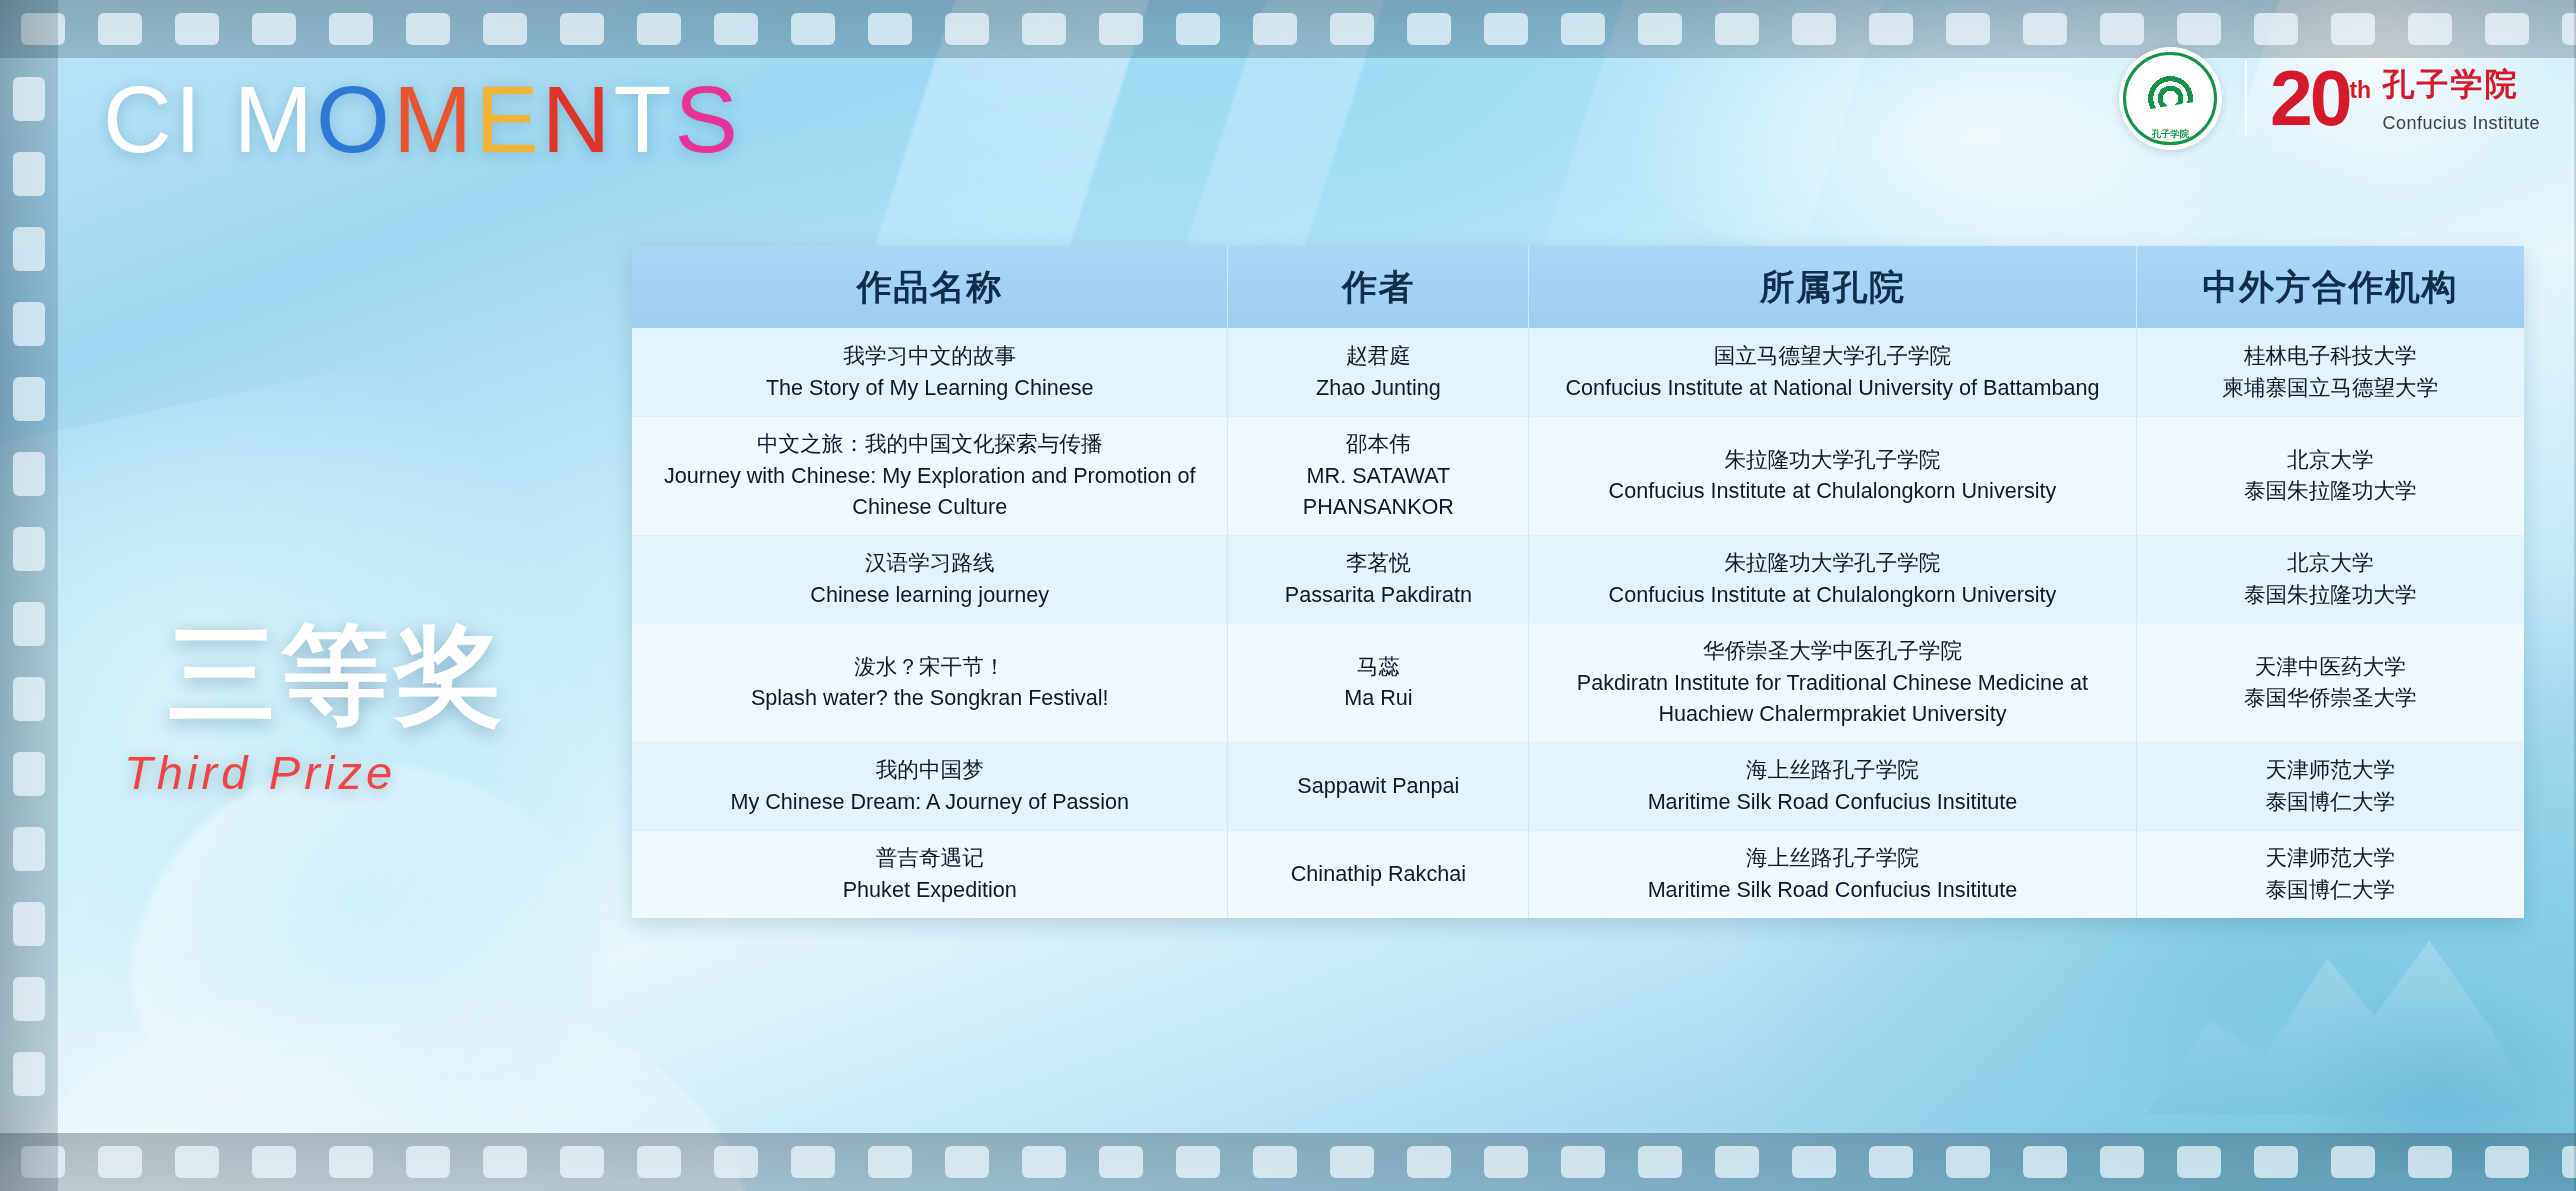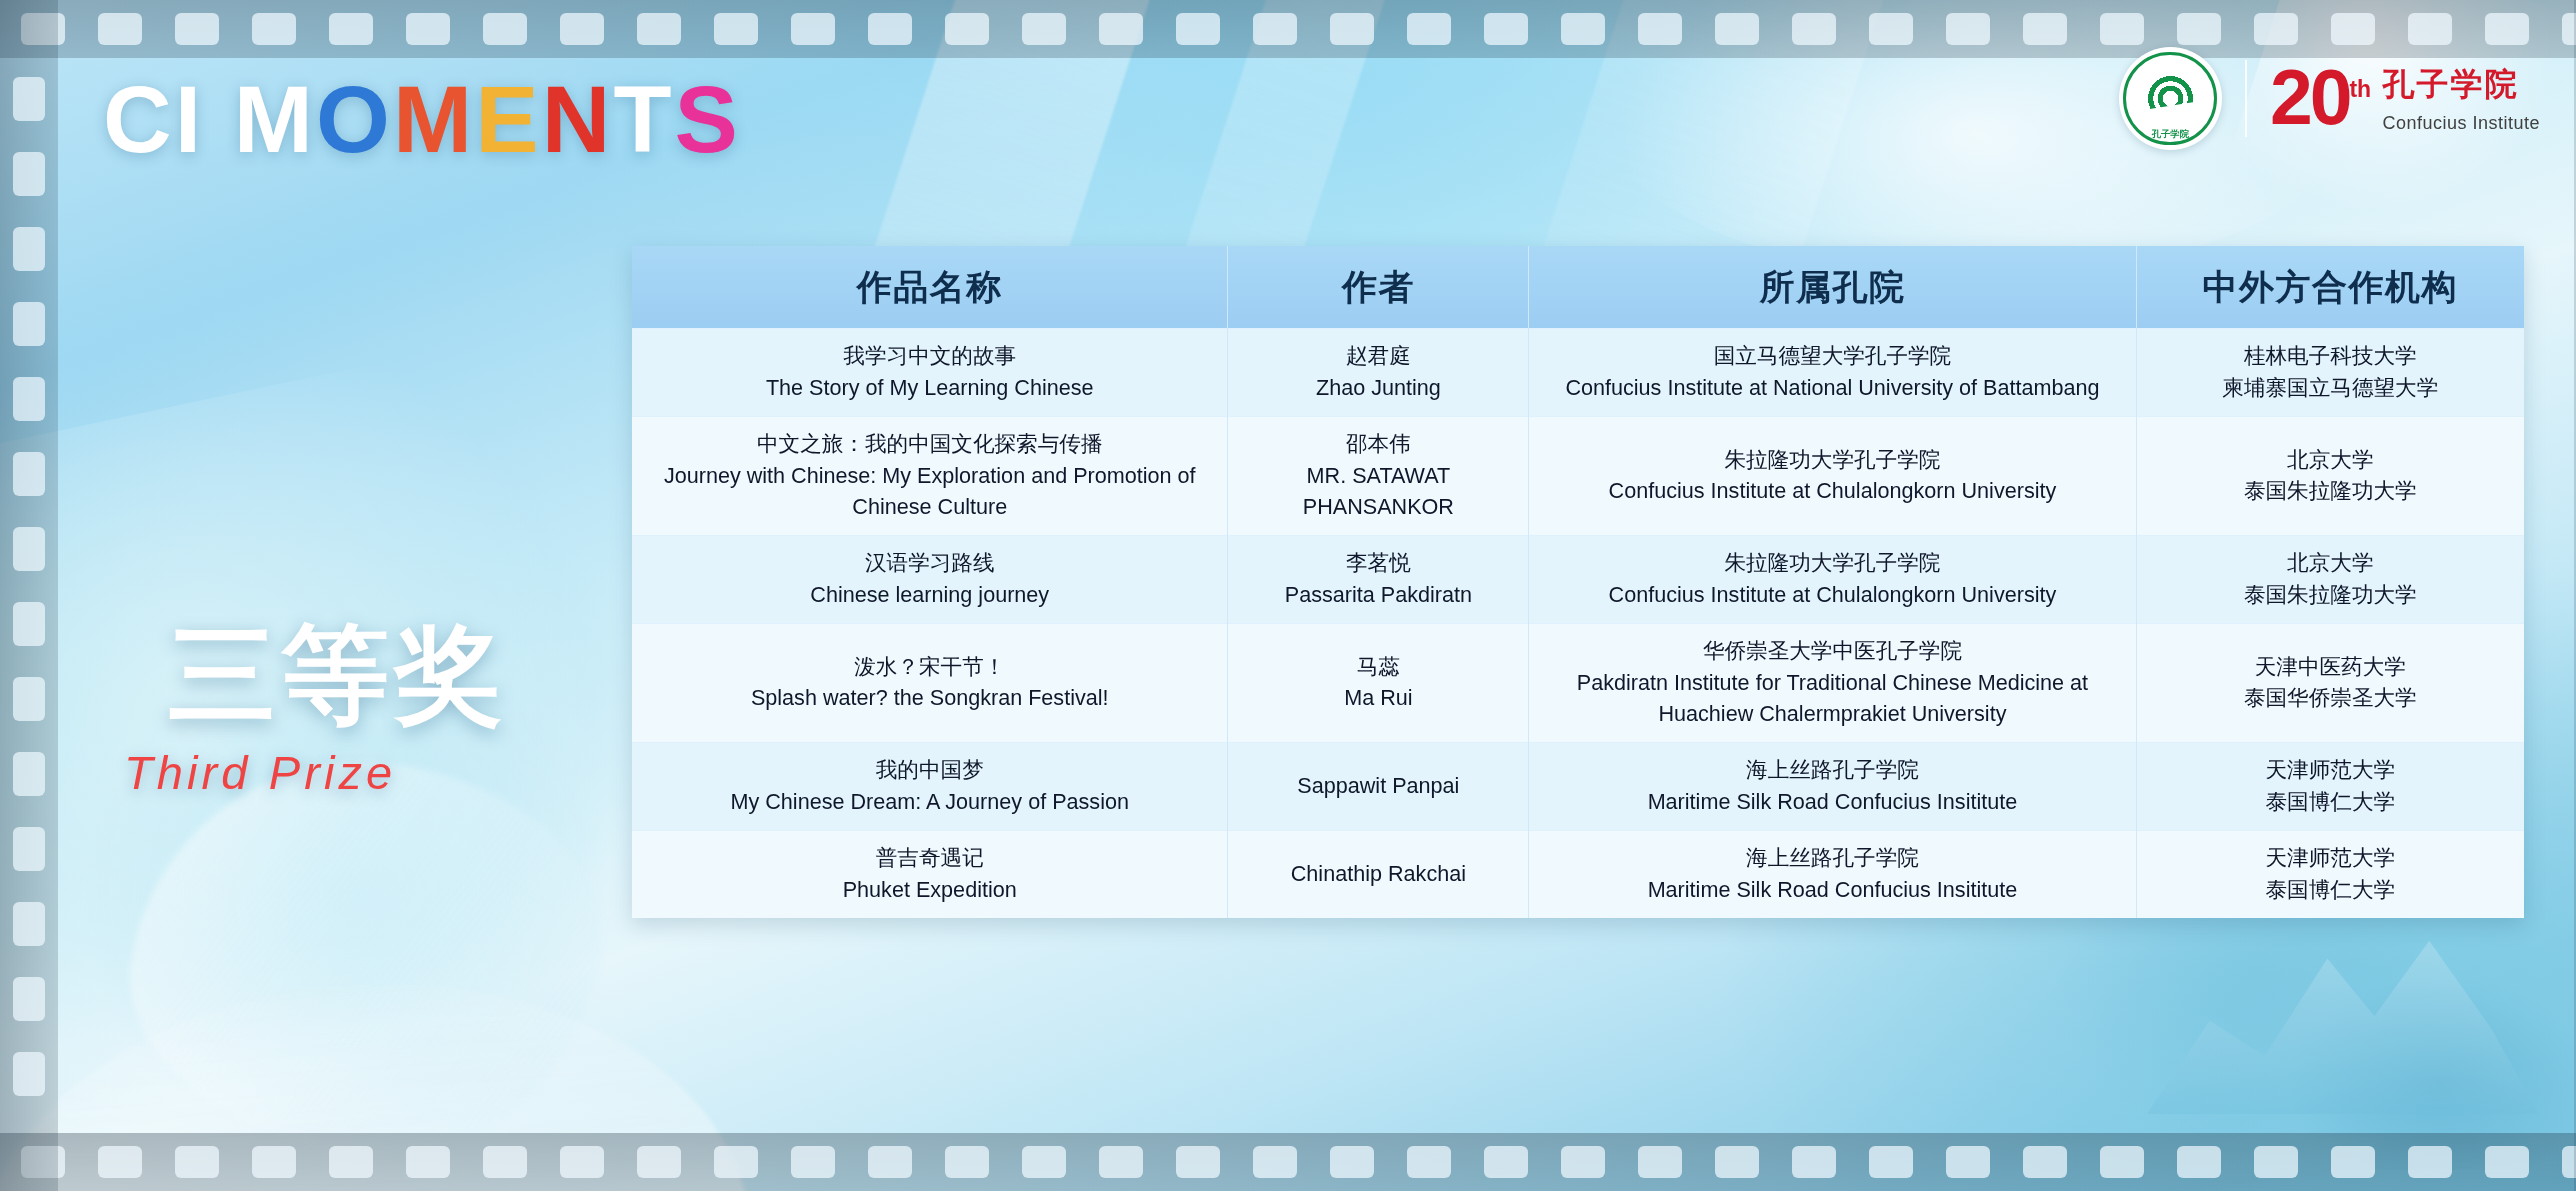--- a/index.html
+++ b/index.html
@@ -127,21 +127,21 @@
     background: linear-gradient(270deg, rgba(20,40,55,0.30), rgba(20,40,55,0.16));
     display: flex; flex-direction: column; align-items: center;
     justify-content: flex-start;
     gap: 31px; padding-top: 77px;
     overflow: hidden;
   }
 
   
   .ci-moments {
     position: absolute; left: 103px; top: 72px;
-    font-size: 95px; font-weight: 700;
+    font-size: 95px; font-weight: 400;
     letter-spacing: 3.1px;
     line-height: 1;
     white-space: nowrap;
     text-shadow: 0 3.1px 13.4px rgba(30,90,130,0.28);
   }
   .ci-moments span { color: #ffffff; }
 
   
   .prize {
     position: absolute; left: 124px; top: 618px;
@@ -194,21 +194,21 @@
   }
   .logo-ci .cn-label {
     position: absolute; bottom: 9.3px; left: 0; right: 0;
     text-align: center; font-size: 9.3px; color: #13924a; font-weight: 700;
   }
   .logo-divider {
     width: 2.1px; height: 77px;
     background: rgba(255,255,255,0.85);
   }
   .logo-20 {
-    display: flex; align-items: flex-start; gap: 11.3px;
+    display: flex; align-items: center; gap: 11.3px;
   }
   .logo-20 .num {
     font-size: 77px; font-weight: 700; color: #d4192a;
     line-height: 0.9; letter-spacing: -3.1px;
     position: relative;
   }
   .logo-20 .num sup {
     font-size: 23px; vertical-align: super; letter-spacing: 0;
   }
   .logo-20 .txt {

